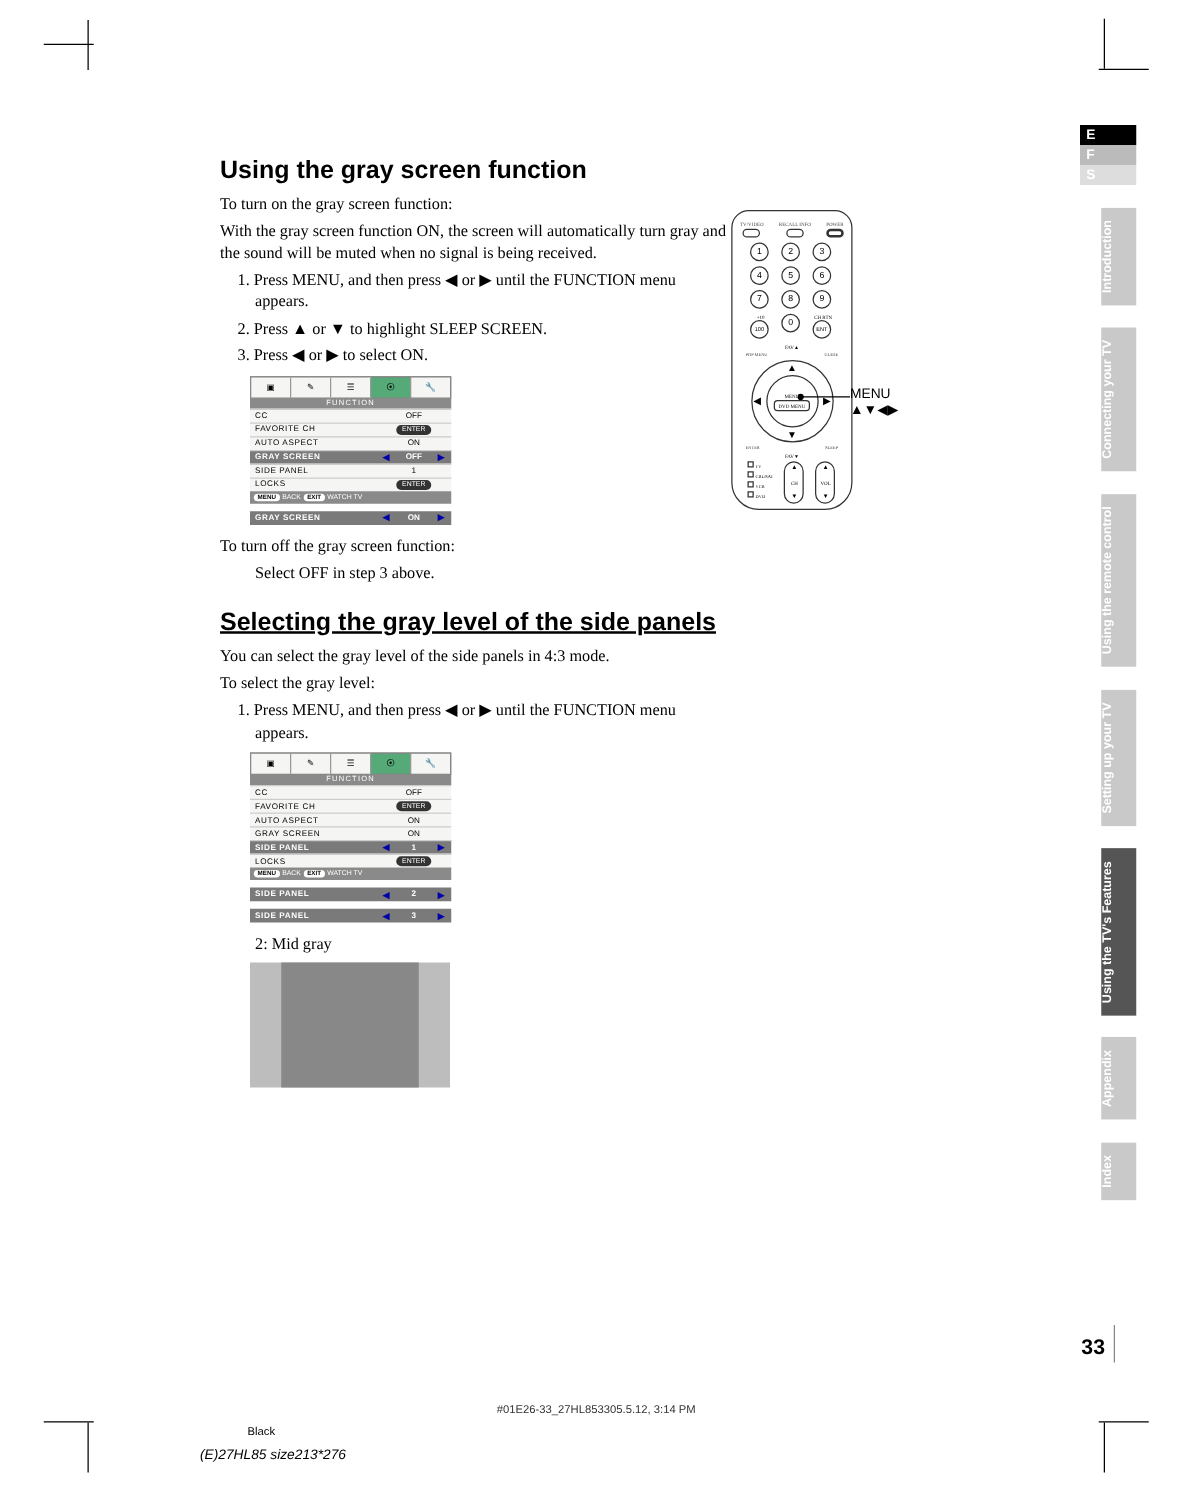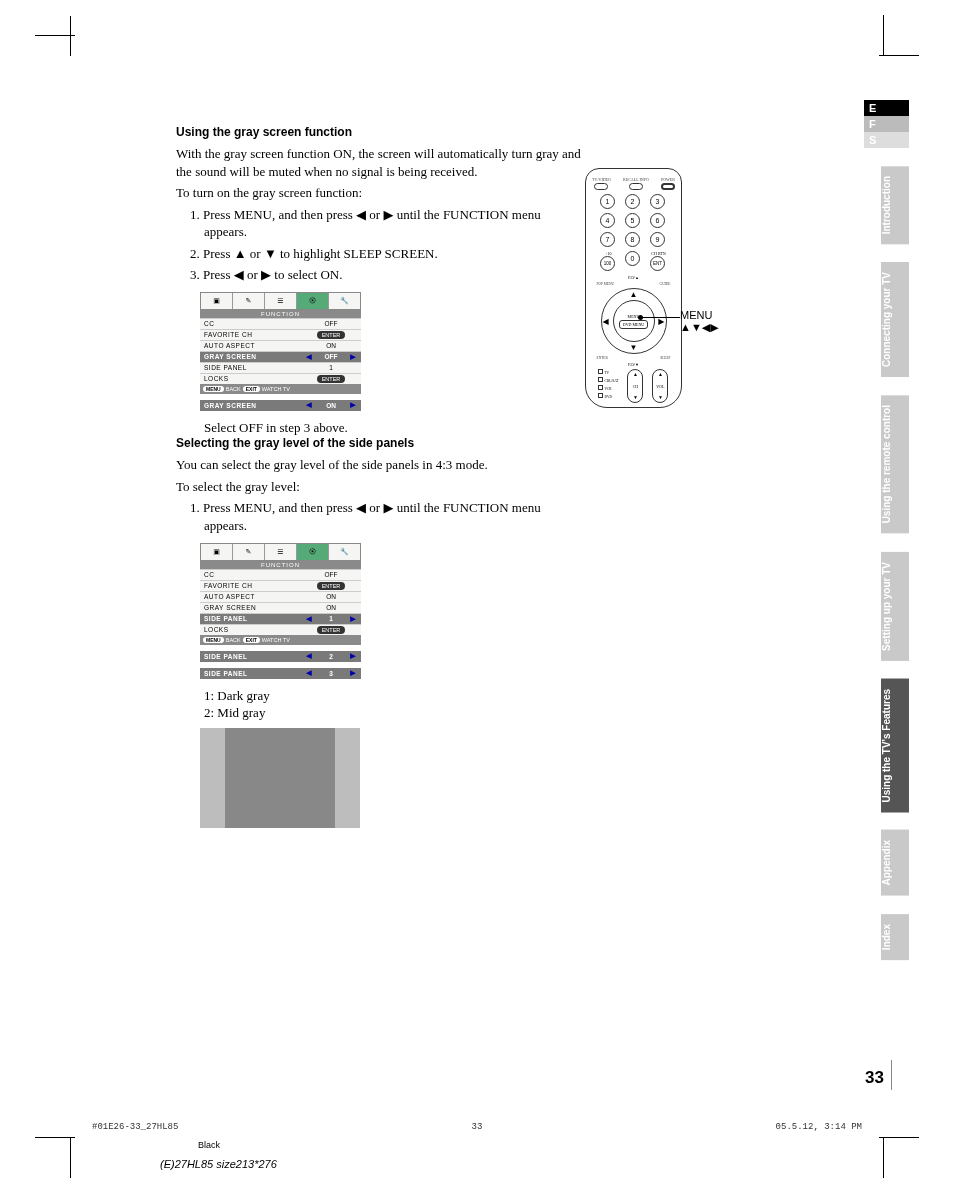--- a/index.html
+++ b/index.html
@@ -13,21 +13,21 @@
   .crop-tr::before { content:""; position:absolute; right:35px; top:-20px; width:1px; height:40px; background:#000; }
   .crop-tr::after { content:""; position:absolute; right:0; top:20px; width:40px; height:1px; background:#000; }
   .crop-bl { bottom:35px; left:35px; }
   .crop-bl::before { content:""; position:absolute; left:35px; bottom:-20px; width:1px; height:40px; background:#000; }
   .crop-bl::after { content:""; position:absolute; left:0; bottom:20px; width:40px; height:1px; background:#000; }
   .crop-br { bottom:35px; right:35px; }
   .crop-br::before { content:""; position:absolute; right:35px; bottom:-20px; width:1px; height:40px; background:#000; }
   .crop-br::after { content:""; position:absolute; right:0; bottom:20px; width:40px; height:1px; background:#000; }
 
   .content { position:absolute; left:176px; top:125px; width:405px; }
-  h2 { font-family:Arial, sans-serif; font-weight:bold; font-size:12px; margin-bottom:6px; }
+  h2 { font-family:Arial, sans-serif; font-weight:bold; font-size:20px; margin-bottom:6px; }
   .para { font-size:13px; line-height:1.35; margin-bottom:4px; }
   .step { font-size:13px; line-height:1.35; margin-bottom:4px; padding-left:28px; text-indent:-14px; }
   .substep { font-size:13px; line-height:1.35; padding-left:28px; }
 
   
   .osd { width:161px; margin:8px 0 8px 24px; font-family:Arial, sans-serif; font-size:7px; }
   .osd-tabs { display:flex; background:#7a7a7a; height:18px; border:1px solid #888; }
   .osd-tabs span { flex:1; display:flex; align-items:center; justify-content:center; border-right:1px solid #999; background:#f5f5f3; }
   .osd-tabs span:last-child { border-right:none; }
   .osd-func { background:#8a8a8a; color:#fff; text-align:center; font-size:6px; padding:1px 0; letter-spacing:1px; }
@@ -74,21 +74,21 @@
   .menu-callout { position:absolute; left:680px; top:309px; font-family:Arial, sans-serif; font-size:11px; }
   .menu-callout .line { position:absolute; left:-40px; top:8px; width:40px; height:1px; background:#000; }
   .menu-callout .line::before { content:""; position:absolute; left:-2px; top:-2px; width:5px; height:5px; background:#000; border-radius:50%; }
 
   
   .preview { width:160px; height:100px; background:#bdbdbd; margin:6px 0 0 24px; position:relative; }
   .preview::before { content:""; position:absolute; left:25px; top:0; bottom:0; width:110px; background:#888; }
 
   .page-num { position:absolute; right:70px; top:1068px; font-family:Arial,sans-serif; font-weight:bold; font-size:17px; }
   .page-num-line { position:absolute; right:62px; top:1060px; width:1px; height:30px; background:#888; }
-  .footer { position:absolute; left:92px; top:1122px; width:770px; font-size:9px; font-family:Liberation Mono, monospace; display:flex; justify-content:space-between; color:#333; }
+  .footer { position:absolute; left:92px; top:1122px; width:770px; font-size:9px; font-family:Liberation Sans, sans-serif; display:flex; justify-content:center; color:#333; }
   .footer-black { position:absolute; left:198px; top:1140px; font-size:9px; font-family:Arial,sans-serif; }
   .footer-size { position:absolute; left:160px; top:1158px; font-size:11px; font-family:Arial,sans-serif;font-style:italic; }
 </style>
 </head>
 <body>
 
 <div class="crop-tl"></div>
 <div class="crop-tr"></div>
 <div class="crop-bl"></div>
 <div class="crop-br"></div>
@@ -103,22 +103,22 @@
   <div class="vtab">Connecting your TV</div>
   <div class="vtab">Using the remote control</div>
   <div class="vtab">Setting up your TV</div>
   <div class="vtab active">Using the TV's Features</div>
   <div class="vtab">Appendix</div>
   <div class="vtab">Index</div>
 </div>
 
 <div class="content">
   <h2>Using the gray screen function</h2>
+  <p class="para">To turn on the gray screen function:</p>
   <p class="para">With the gray screen function ON, the screen will automatically turn gray and the sound will be muted when no signal is being received.</p>
-  <p class="para">To turn on the gray screen function:</p>
   <p class="step">1. <span>Press MENU, and then press ◀ or ▶ until the FUNCTION menu appears.</span></p>
   <p class="step">2. <span>Press ▲ or ▼ to highlight SLEEP SCREEN.</span></p>
   <p class="step">3. <span>Press ◀ or ▶ to select ON.</span></p>
 
   <div class="osd">
     <div class="osd-tabs">
       <span>▣</span>
         <span>✎</span>
         <span>☰</span>
         <span style="background:#5a7;">⦿</span>
@@ -172,23 +172,24 @@
     <div class="osd-single">
       <div class="osd-row hl">
           <span class="label">GRAY SCREEN</span>
           <span class="arrow">◀</span>
           <span class="val">ON</span>
           <span class="arrow">▶</span>
         </div>
     </div>
   </div>
 
+  <p class="para">To turn off the gray screen function:</p>
   <p class="substep">Select OFF in step 3 above.</p>
 
-  <h2 style="">Selecting the gray level of the side panels</h2>
+  <h2 style="margin-top:20px;text-decoration:underline;">Selecting the gray level of the side panels</h2>
   <p class="para">You can select the gray level of the side panels in 4:3 mode.</p>
   <p class="para">To select the gray level:</p>
   <p class="step">1. <span>Press MENU, and then press ◀ or ▶ until the FUNCTION menu appears.</span></p>
 
   <div class="osd">
     <div class="osd-tabs">
       <span>▣</span>
         <span>✎</span>
         <span>☰</span>
         <span style="background:#5a7;">⦿</span>
@@ -250,21 +251,20 @@
     <div class="osd-single">
       <div class="osd-row hl">
           <span class="label">SIDE PANEL</span>
           <span class="arrow">◀</span>
           <span class="val">3</span>
           <span class="arrow">▶</span>
         </div>
     </div>
   </div>
 
-  <p class="substep">1: Dark gray</p>
   <p class="substep">2: Mid gray</p>
 
   <div class="preview"></div>
 </div>
 
 <div class="remote">
   <div class="remote-top">
     <div><span>TV/VIDEO</span><div class="remote-ovalbtn"></div></div>
     <div><span>RECALL INFO</span><div class="remote-ovalbtn"></div></div>
     <div><span>POWER</span><div class="remote-pwr"></div></div>

